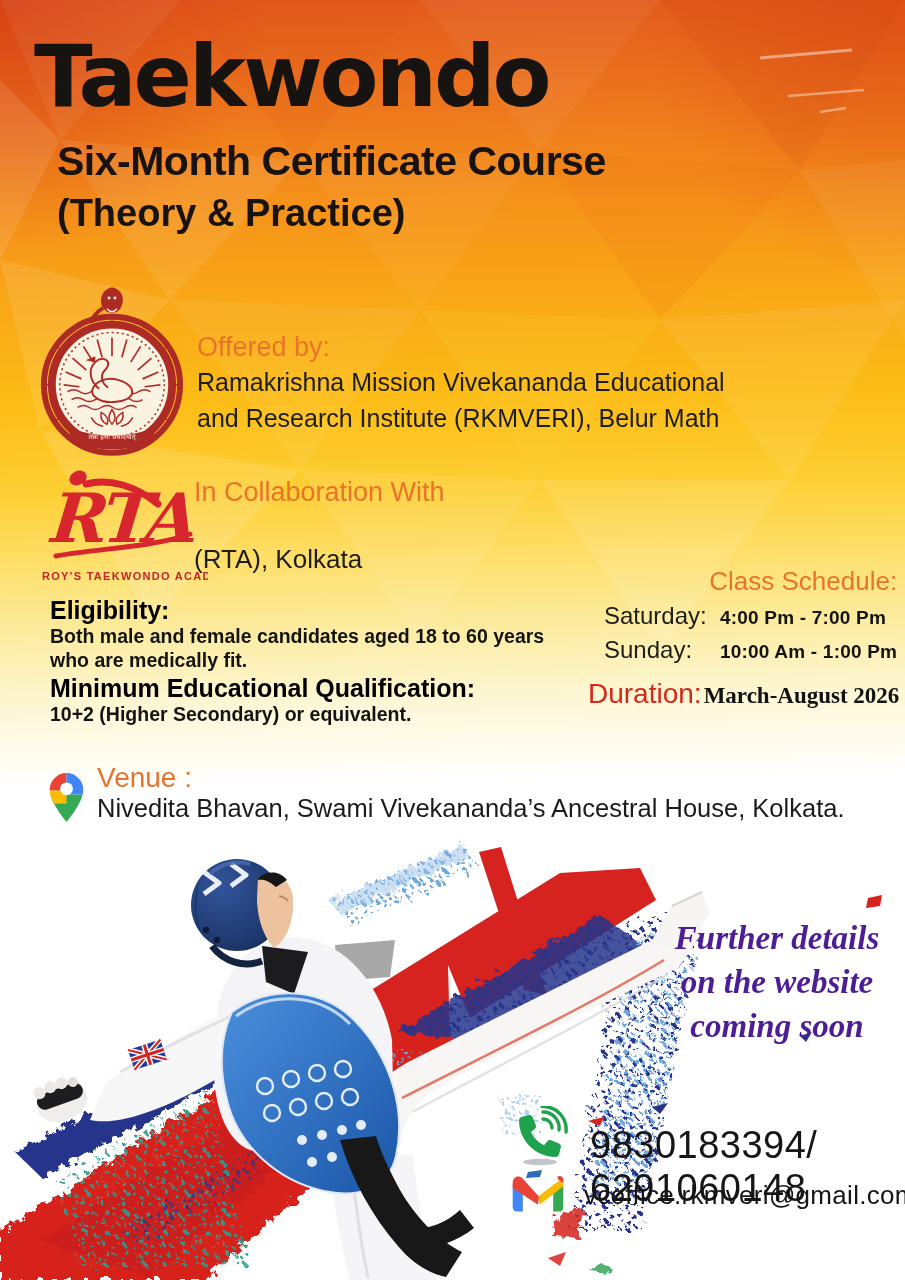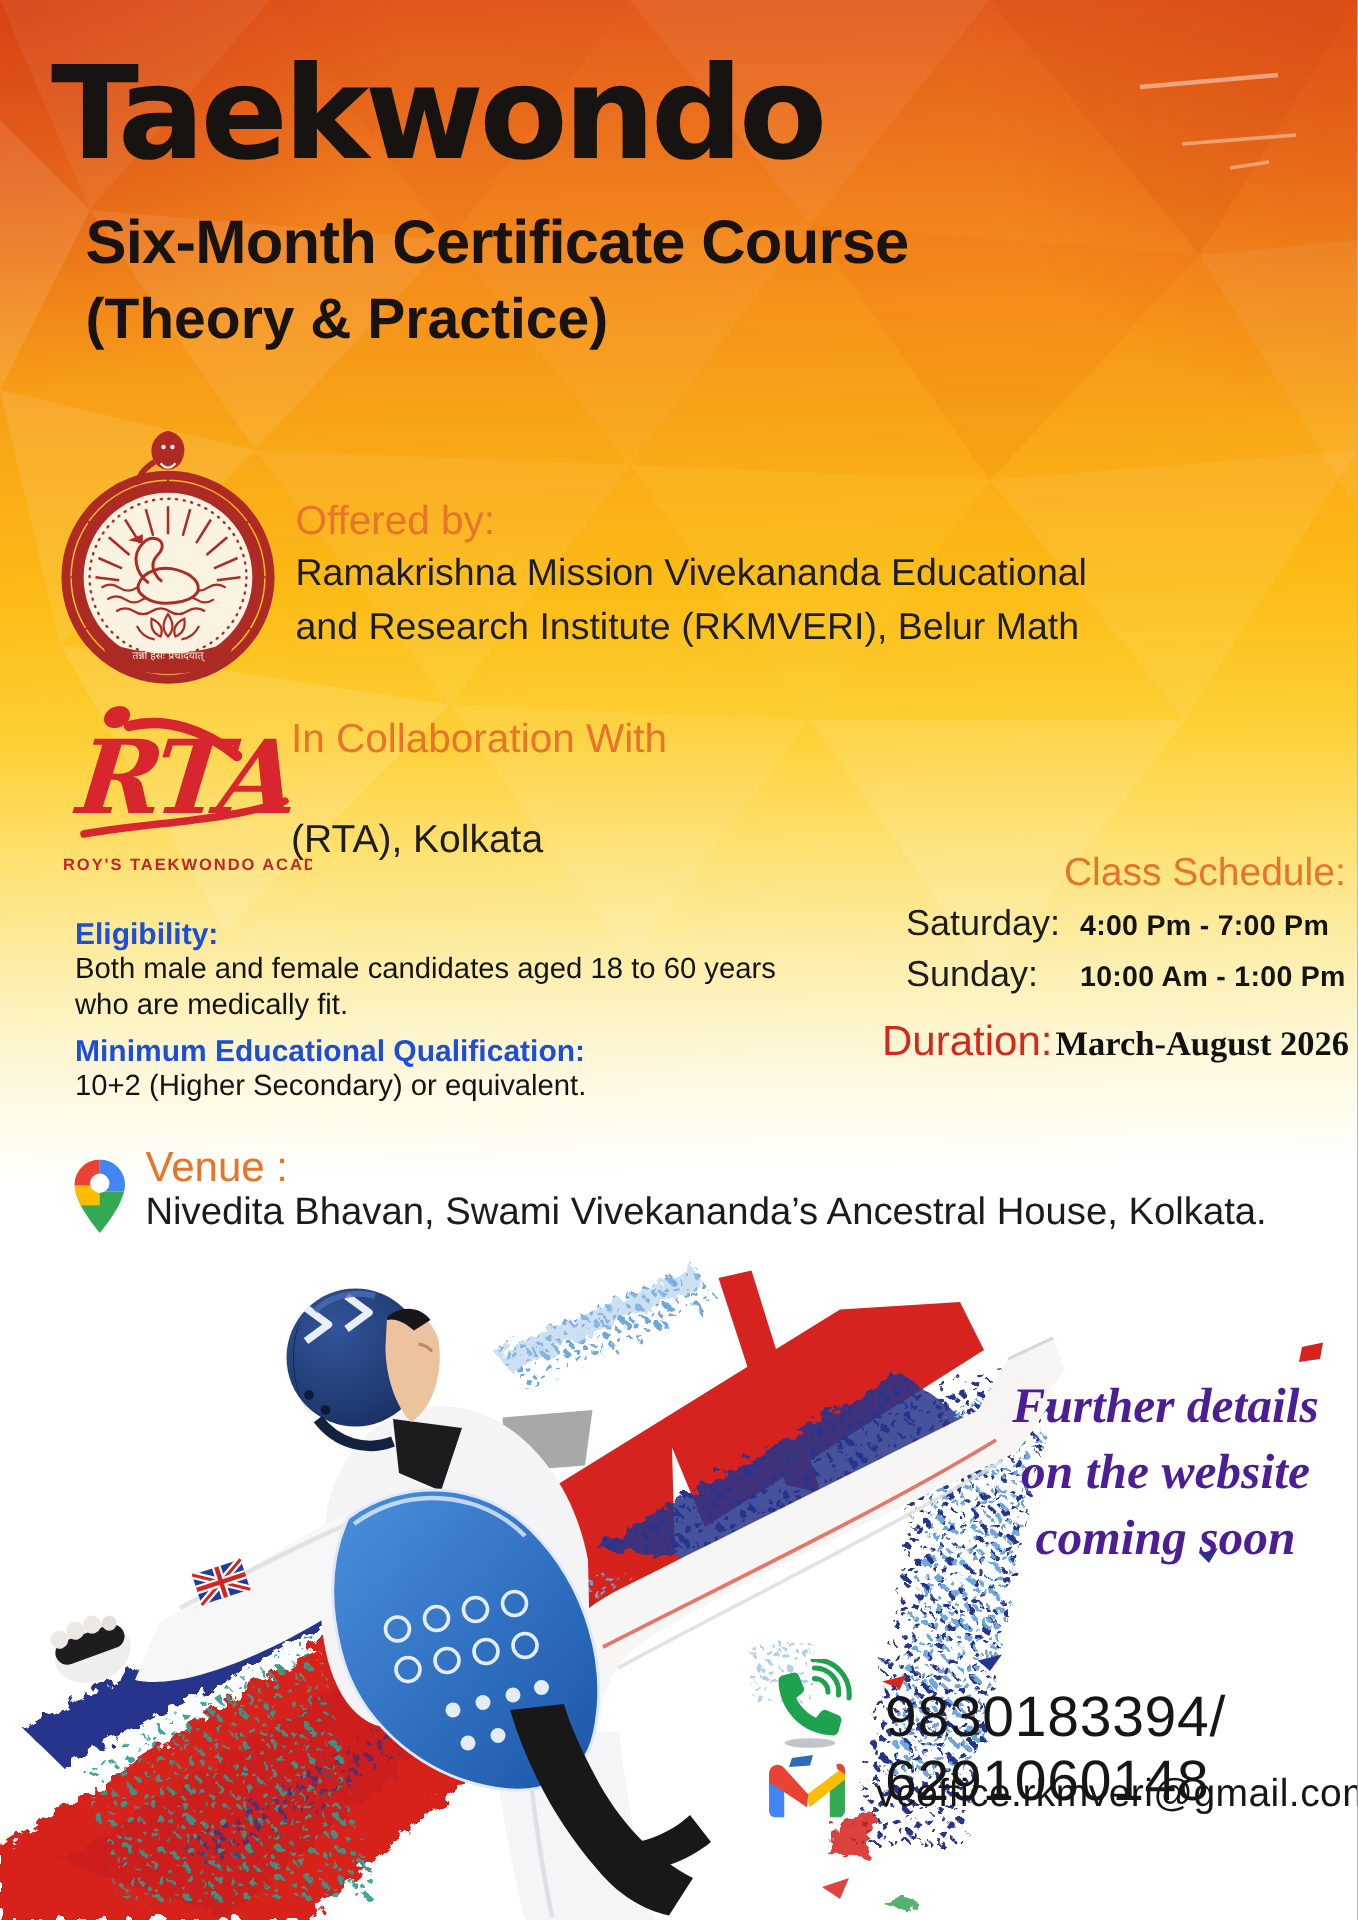--- a/index.html
+++ b/index.html
@@ -28,22 +28,22 @@
   .sub2{left:57px;top:192px;font-size:38px;font-weight:bold;color:#181310;}
   .olabel{color:#e8742a;font-size:26px;}
   .blk{color:#1d1d1b;}
   .offered{left:197px;top:331px;line-height:33px;}
   .offered .olabel{display:block;margin-bottom:2px;font-size:27px;}
   .offered .l{font-size:25px;}
   .collab{left:194px;top:476px;line-height:33px;}
   .collab .olabel{display:block;margin-bottom:1px;font-size:27px;}
   .collab .l{font-size:26px;}
   .elig{left:50px;top:596px;}
-  .rlabel{color:#1d4ed8;font-weight:bold;font-size:20px;margin-top:16px;}
-  .bline{font-weight:normal;font-size:19.5px;line-height:23.5px;color:#141414;}
+  .rlabel{color:#000000;font-weight:bold;font-size:25px;}
+  .bline{font-weight:bold;font-size:19.5px;line-height:23.5px;color:#141414;}
   .qual{left:50px;top:674px;}
   .sched{left:604px;top:566px;}
   .sched .olabel{font-size:26px;display:block;margin-bottom:5px;text-align:right;}
   .srow{display:flex;align-items:baseline;margin-bottom:6px;}
   .sday{font-size:24px;color:#1d1d1b;width:116px;}
   .stime{font-size:19px;font-weight:bold;color:#141414;letter-spacing:0.2px;}
   .duration{left:588px;top:678px;display:flex;align-items:baseline;}
   .dlabel{color:#d5281b;font-size:28px;}
   .dvalue{font-family:"Liberation Serif",serif;font-weight:bold;font-size:23px;color:#121212;margin-left:2px;}
   .venue-label{left:97px;top:762px;font-size:28px;color:#e8742a;}

